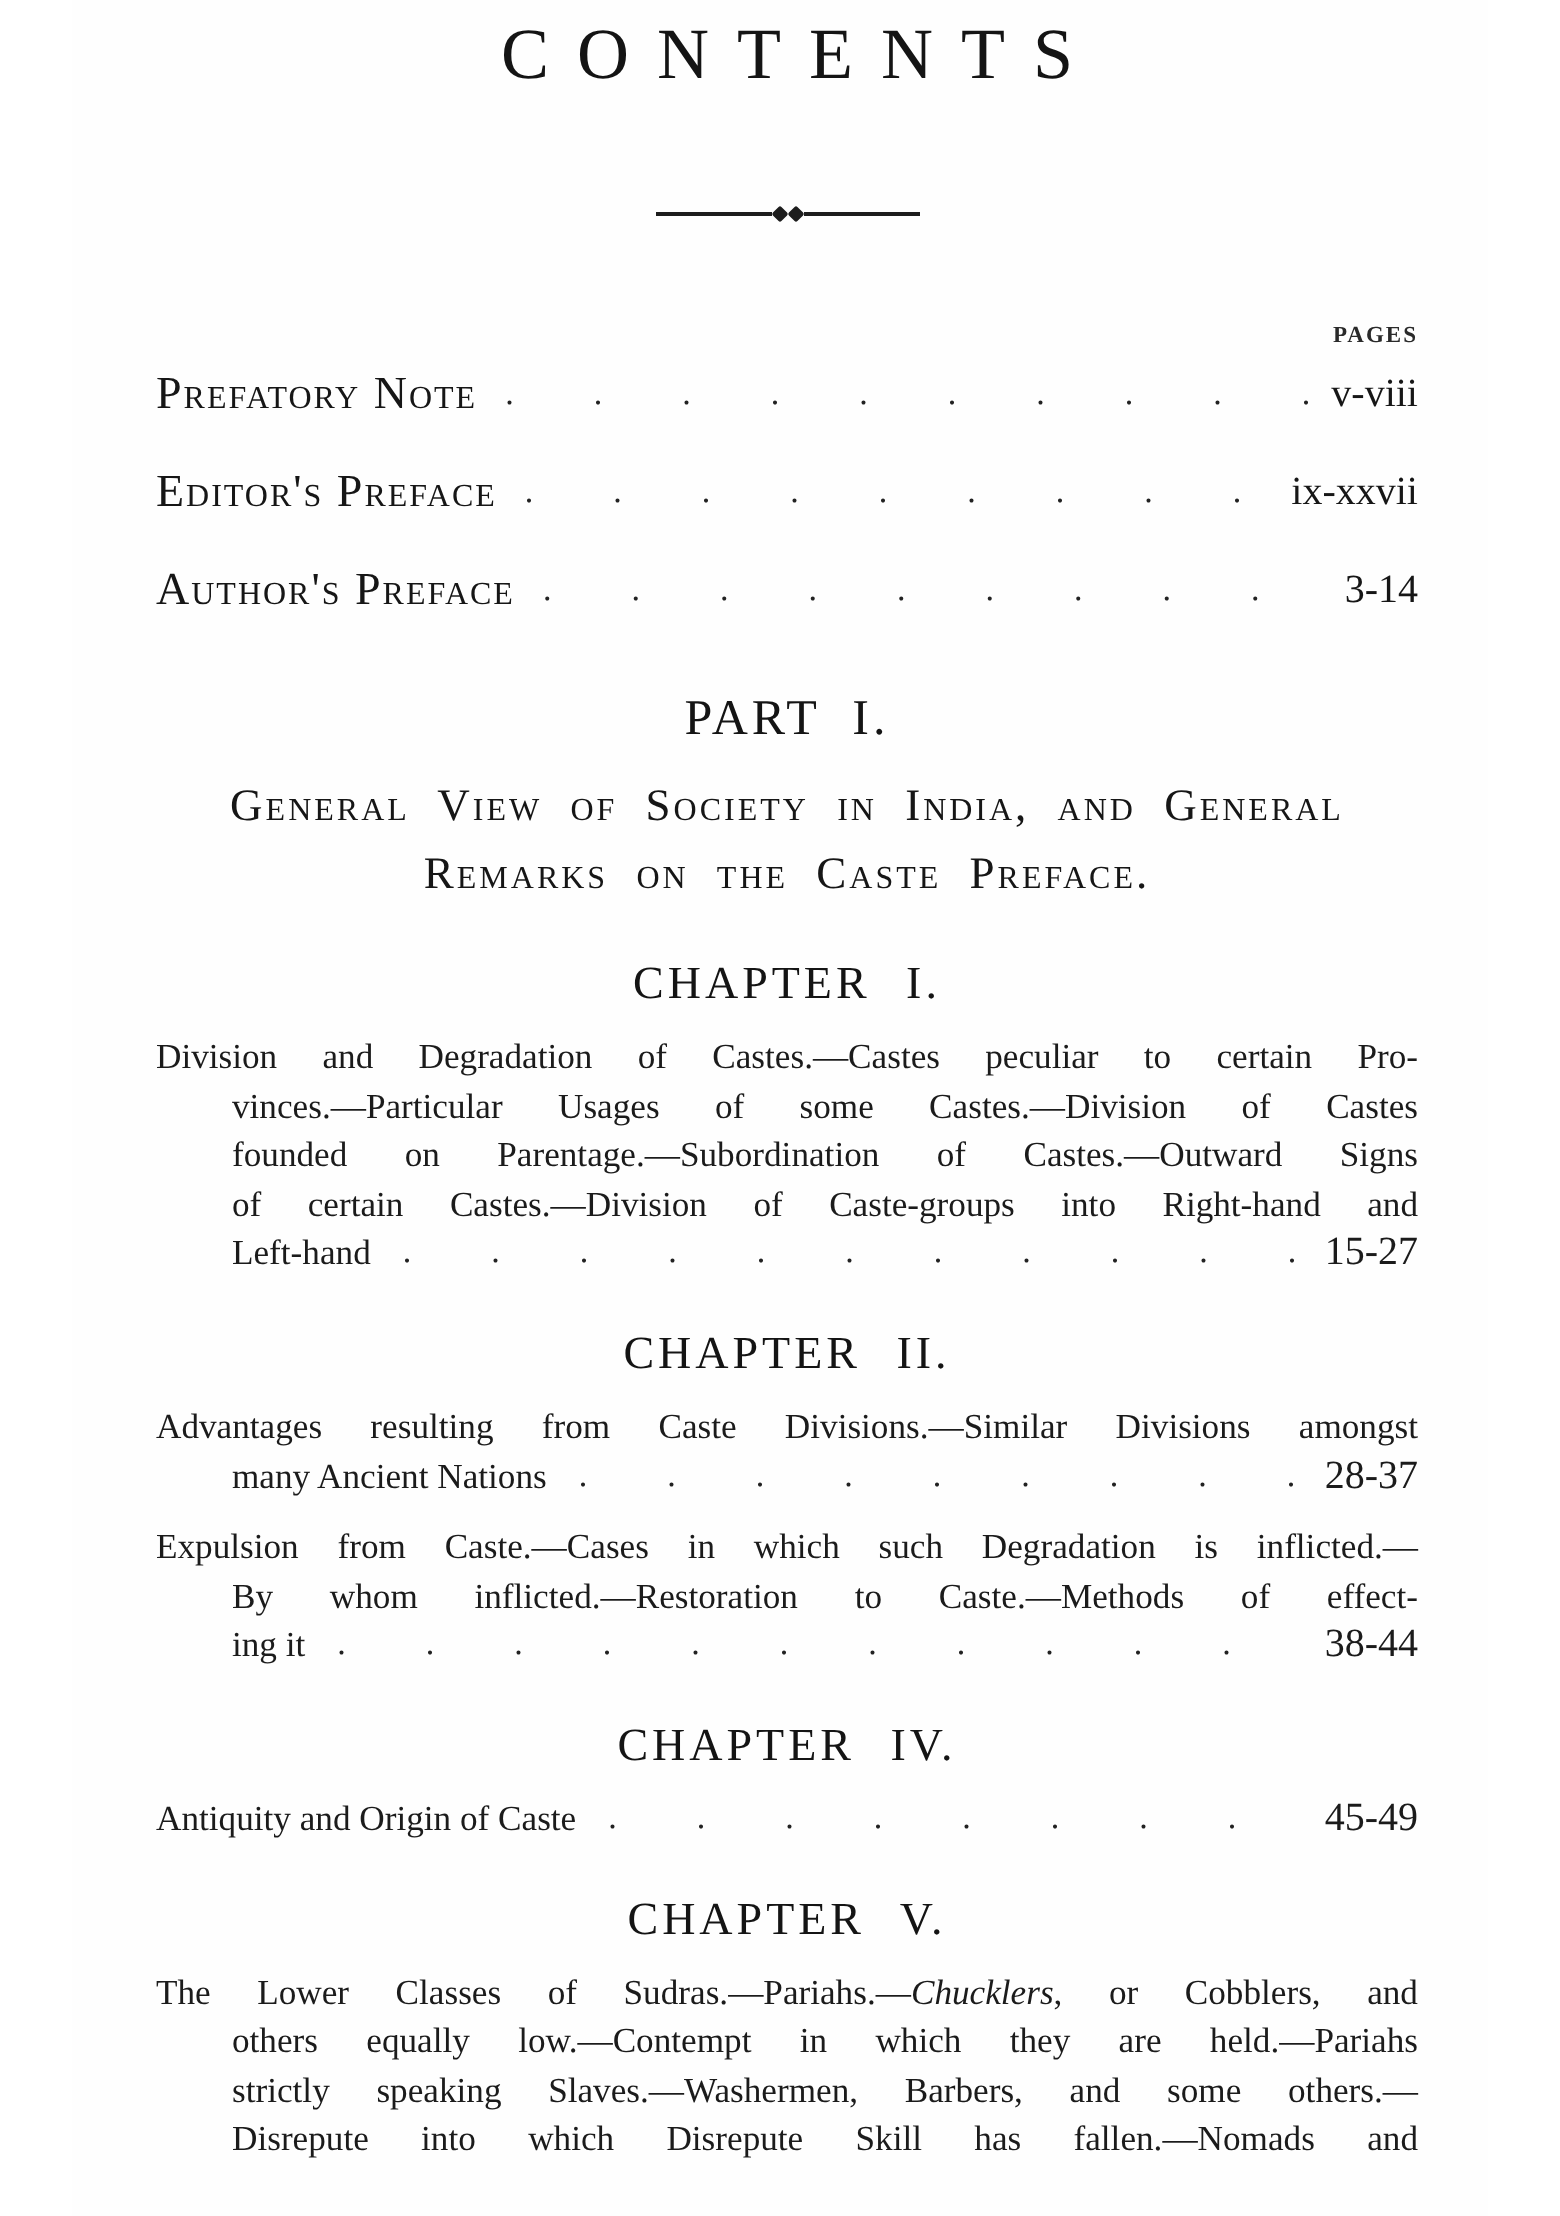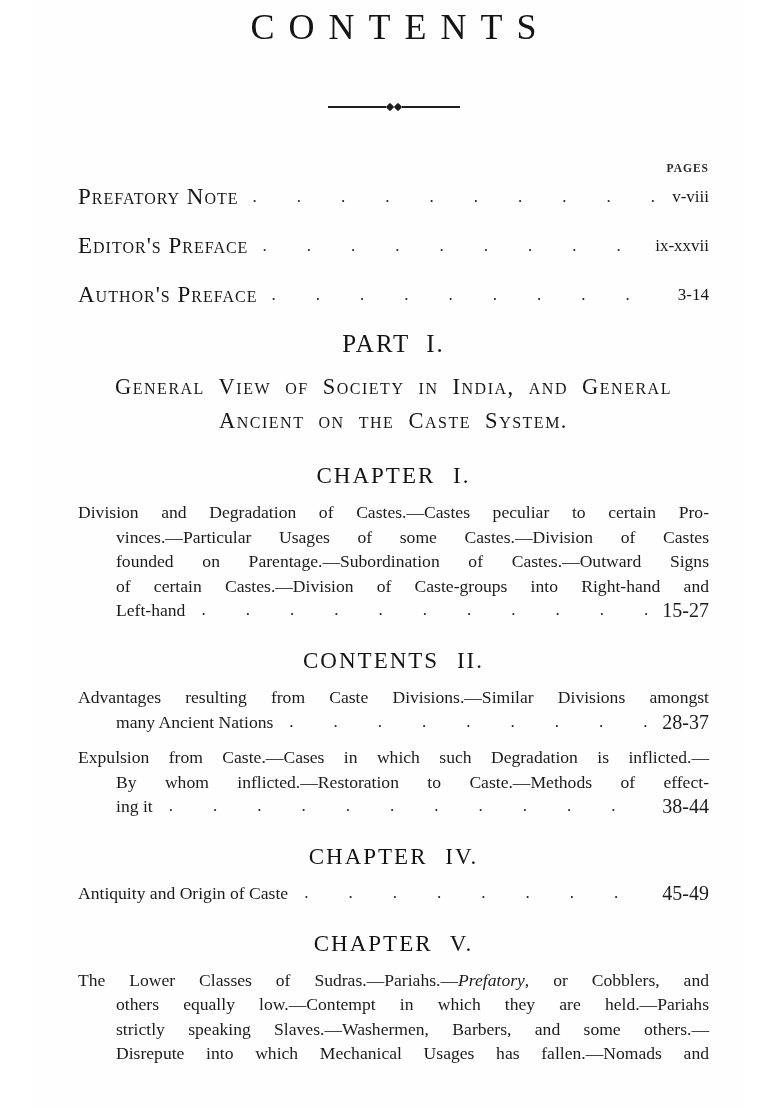--- a/index.html
+++ b/index.html
@@ -72,28 +72,28 @@
     flex: 1 1 auto;
     overflow: hidden;
     white-space: nowrap;
     font-size: 17px;
     margin: 0 10px 0 14px;
     color: #222222;
   }
   .fm-row .leader { letter-spacing: 40px; }
   .fm-pages {
     flex: 0 0 auto;
-    font-size: 17px;
+    font-size: 20px;
     white-space: nowrap;
     color: #161616;
   }
 
   
   .part-heading {
-    margin-top: 20px;
+    margin-top: 36px;
     text-align: center;
     font-size: 25px;
     letter-spacing: 2px;
     word-spacing: 8px;
     color: #141414;
   }
   .part-subtitle {
     margin-top: 12px;
     text-align: center;
     font-variant: small-caps;
@@ -165,37 +165,37 @@
     <div class="fm-row">
       <span class="fm-label">Author's Preface</span>
       <span class="leader">........................</span>
       <span class="fm-pages">3-14</span>
     </div>
   </div>
 
   <div class="part-heading">PART I.</div>
   <div class="part-subtitle">
     <div>General View of Society in India, and General</div>
-    <div>Ancient on the Caste System.</div>
+    <div>Remarks on the Caste Preface.</div>
   </div>
 
   <div class="chapter-heading">CHAPTER I.</div>
   <div class="chapter-summary">
     <div class="sum-line">Division and Degradation of Castes.—Castes peculiar to certain Pro-</div>
     <div class="sum-line indent">vinces.—Particular Usages of some Castes.—Division of Castes</div>
     <div class="sum-line indent">founded on Parentage.—Subordination of Castes.—Outward Signs</div>
     <div class="sum-line indent">of certain Castes.—Division of Caste-groups into Right-hand and</div>
     <div class="sum-last indent">
       <span class="last-text">Left-hand</span>
       <span class="leader">........................</span>
       <span class="sum-pages">15-27</span>
     </div>
   </div>
 
-  <div class="chapter-heading">CONTENTS II.</div>
+  <div class="chapter-heading">CHAPTER II.</div>
   <div class="chapter-summary">
     <div class="sum-line">Advantages resulting from Caste Divisions.—Similar Divisions amongst</div>
     <div class="sum-last indent">
       <span class="last-text">many Ancient Nations</span>
       <span class="leader">........................</span>
       <span class="sum-pages">28-37</span>
     </div>
   </div>
 
   <div class="chapter-summary">
@@ -212,20 +212,20 @@
   <div class="chapter-summary">
     <div class="sum-last">
       <span class="last-text">Antiquity and Origin of Caste</span>
       <span class="leader">........................</span>
       <span class="sum-pages">45-49</span>
     </div>
   </div>
 
   <div class="chapter-heading">CHAPTER V.</div>
   <div class="chapter-summary">
-    <div class="sum-line"><span>The Lower Classes of Sudras.—Pariahs.—</span><span class="ital">Prefatory</span><span>, or Cobblers, and</span></div>
+    <div class="sum-line"><span>The Lower Classes of Sudras.—Pariahs.—</span><span class="ital">Chucklers</span><span>, or Cobblers, and</span></div>
     <div class="sum-line indent">others equally low.—Contempt in which they are held.—Pariahs</div>
     <div class="sum-line indent">strictly speaking Slaves.—Washermen, Barbers, and some others.—</div>
-    <div class="sum-line indent">Disrepute into which Mechanical Usages has fallen.—Nomads and</div>
+    <div class="sum-line indent">Disrepute into which Disrepute Skill has fallen.—Nomads and</div>
 
   </div>
 
 </div>
 
 </body></html>

